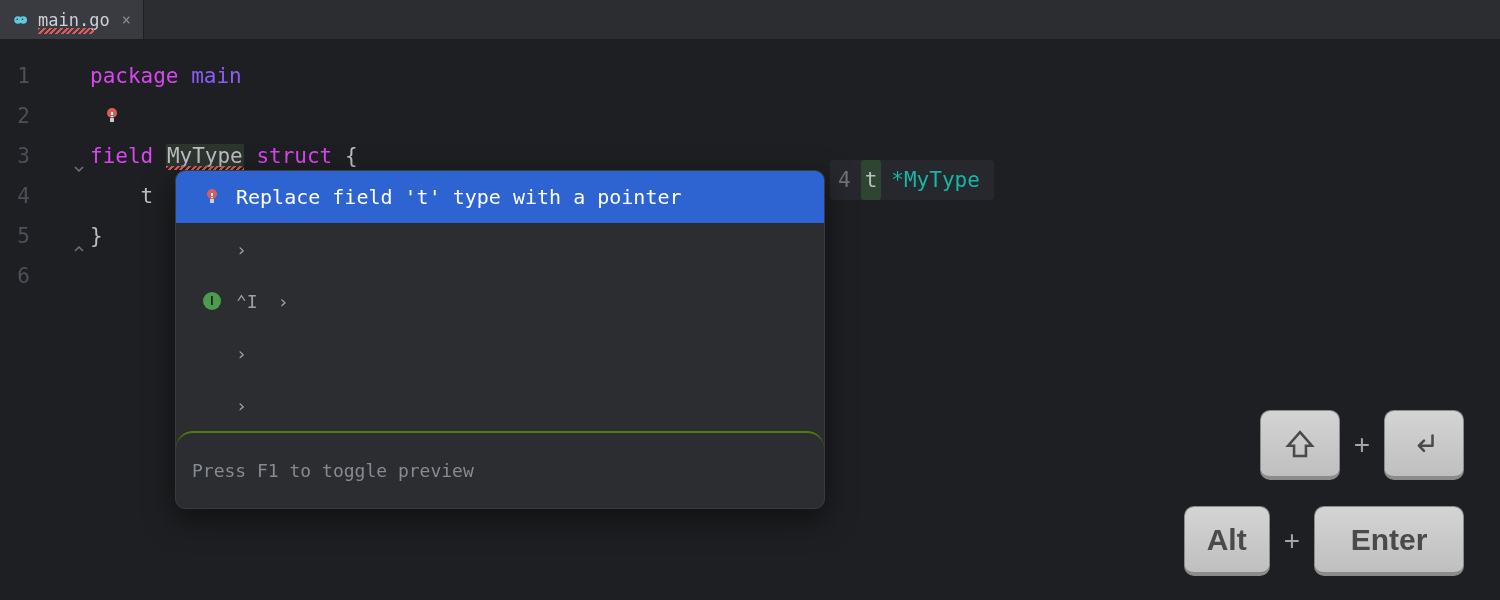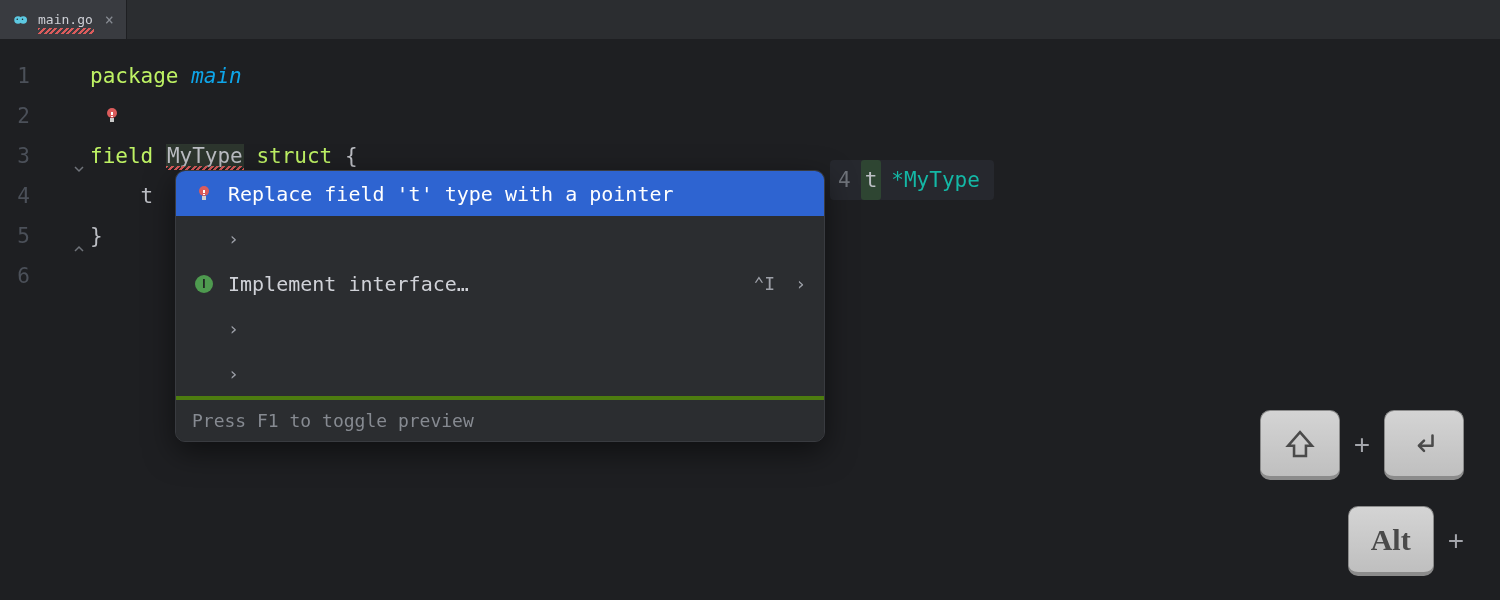--- a/index.html
+++ b/index.html
@@ -27,21 +27,21 @@
     border-right: 1px solid #1e1f22;
     gap: 8px;
   }
   .tab .go-icon {
     width: 18px;
     height: 18px;
     display: inline-flex;
     align-items: center;
     justify-content: center;
   }
-  .tab .filename { font-size: 13px; color: #ced0d6; }
+  .tab .filename { font-size: 17px; color: #ced0d6; }
   .tab .squiggle {
     position: absolute;
     left: 38px;
     top: 28px;
     width: 56px;
     height: 6px;
     background-image: repeating-linear-gradient(135deg, #db5c5c 0 2px, transparent 2px 4px);
   }
   .tab .close { color: #868a91; font-size: 15px; margin-left: 4px; }
   .editor {
@@ -68,22 +68,22 @@
     color: #6f737a;
   }
   .code {
     flex: 1;
     padding-top: 16px;
     font-size: 21px;
     line-height: 40px;
     position: relative;
   }
   .line { height: 40px; white-space: pre; }
-  .kw { color: #bef264; }
-  .ident { color: #0ea5e9; font-style: italic; }
+  .kw { color: #d946ef; }
+  .ident { color: #8b5cf6; }
   .typeuse { color: #14b8a6; }
   .mytypename { background: rgba(55,70,55,0.6); padding: 0 1px; position: relative; text-align: center; }
   .mytypename::after {
     content:"";
     position:absolute;
     left:0; right:0; bottom:-2px; height:4px;
     background-image: repeating-linear-gradient(135deg, #db5c5c 0 2px, transparent 2px 4px);
   }
   .bulb {
     width: 18px; height: 18px;
@@ -114,37 +114,38 @@
     background: #2b2d30;
     border: 1px solid #393b40;
     border-radius: 10px;
     box-shadow: 0 10px 30px rgba(0,0,0,0.5);
     overflow: hidden;
     font-size: 20px;
   }
   .popup-item {
     display: flex;
     align-items: center;
-    height: 45px;
-    padding: 0 18px 0 18px;
+    height: 52px;
+    padding: 0 18px 0 26px;
     gap: 14px;
     color: #d0d2d8;
   }
   .popup-item.selected { background: #2e64d1; color: #ffffff; }
   .popup-item .icon-slot { width: 20px; display:flex; align-items:center; justify-content:center; }
   .popup-item .label { flex: 1; font-family: "Menlo","Consolas",monospace; }
   .popup-item .sc { color: #9da0a8; font-size: 18px; margin-right: 6px; }
   .popup-item .chev { color: #9da0a8; font-size: 18px; }
   .popup-footer {
-    padding: 10px 16px;
+    padding: 27px 16px;
     font-size: 18px;
     color: #868a91;
     font-family: "Menlo","Consolas",monospace;
-    border-top: 4px solid #4d7c0f;
+    border-top: 2px solid #4d7c0f;
     background: #2b2d30;
+    border-radius: 17px;
   }
   .impl-icon {
     width: 18px; height: 18px;
     background: #4e9a4f;
     border-radius: 50%;
     color: #1e1f22;
     font-size: 12px;
     font-weight: bold;
     display:flex; align-items:center; justify-content:center;
     font-family: sans-serif;
@@ -163,21 +164,21 @@
   .plus { color: #a4a6ac; font-size: 28px; font-family: sans-serif; }
   .key {
     background: linear-gradient(#d4d4d4,#bfbfbf);
     border: 1px solid #8b8b8b;
     border-bottom: 4px solid #8b8b8b;
     border-radius: 10px;
     min-width: 70px;
     height: 70px;
     display:flex; align-items:center; justify-content:center;
     color: #4a4a4a;
-    font-family: Liberation Serif, serif;
+    font-family: Liberation Sans, sans-serif;
     font-size: 30px;
     font-weight: 600;
     padding: 0 22px;
   }
   .key.shift svg, .key.enter svg { width: 34px; height: 34px; stroke:#4a4a4a; stroke-width:3; fill:none; }
   .key.wide { min-width: 150px; }
 </style>
 </head>
 <body>
 
@@ -253,21 +254,20 @@
     <span class="label">Replace field 't' type with a pointer</span>
   </div>
   <div class="popup-item">
     <span class="icon-slot"></span>
     <span class="chev">›</span>
   </div>
   <div class="popup-item">
     <span class="icon-slot">
         <span class="impl-icon">I</span>
       </span>
-    <span class="label">Implement interface…</span>
     <span class="sc">⌃I</span>
     <span class="chev">›</span>
   </div>
   <div class="popup-item">
     <span class="icon-slot"></span>
     <span class="chev">›</span>
   </div>
   <div class="popup-item">
     <span class="icon-slot"></span>
     <span class="chev">›</span>
@@ -287,14 +287,17 @@
       <svg viewBox="0 0 40 40">
           <path d="M30 10 V22 H14 M14 22 L20 16 M14 22 L20 28" stroke-linecap="round" stroke-linejoin="round"></path>
         </svg>
     </div>
   </div>
   <div class="key-row">
     <div class="key">
         <span>Alt</span>
       </div>
     <span class="plus">+</span>
+    <div class="key wide">
+        <span>Enter</span>
+      </div>
   </div>
 </div>
 
 </body></html>

